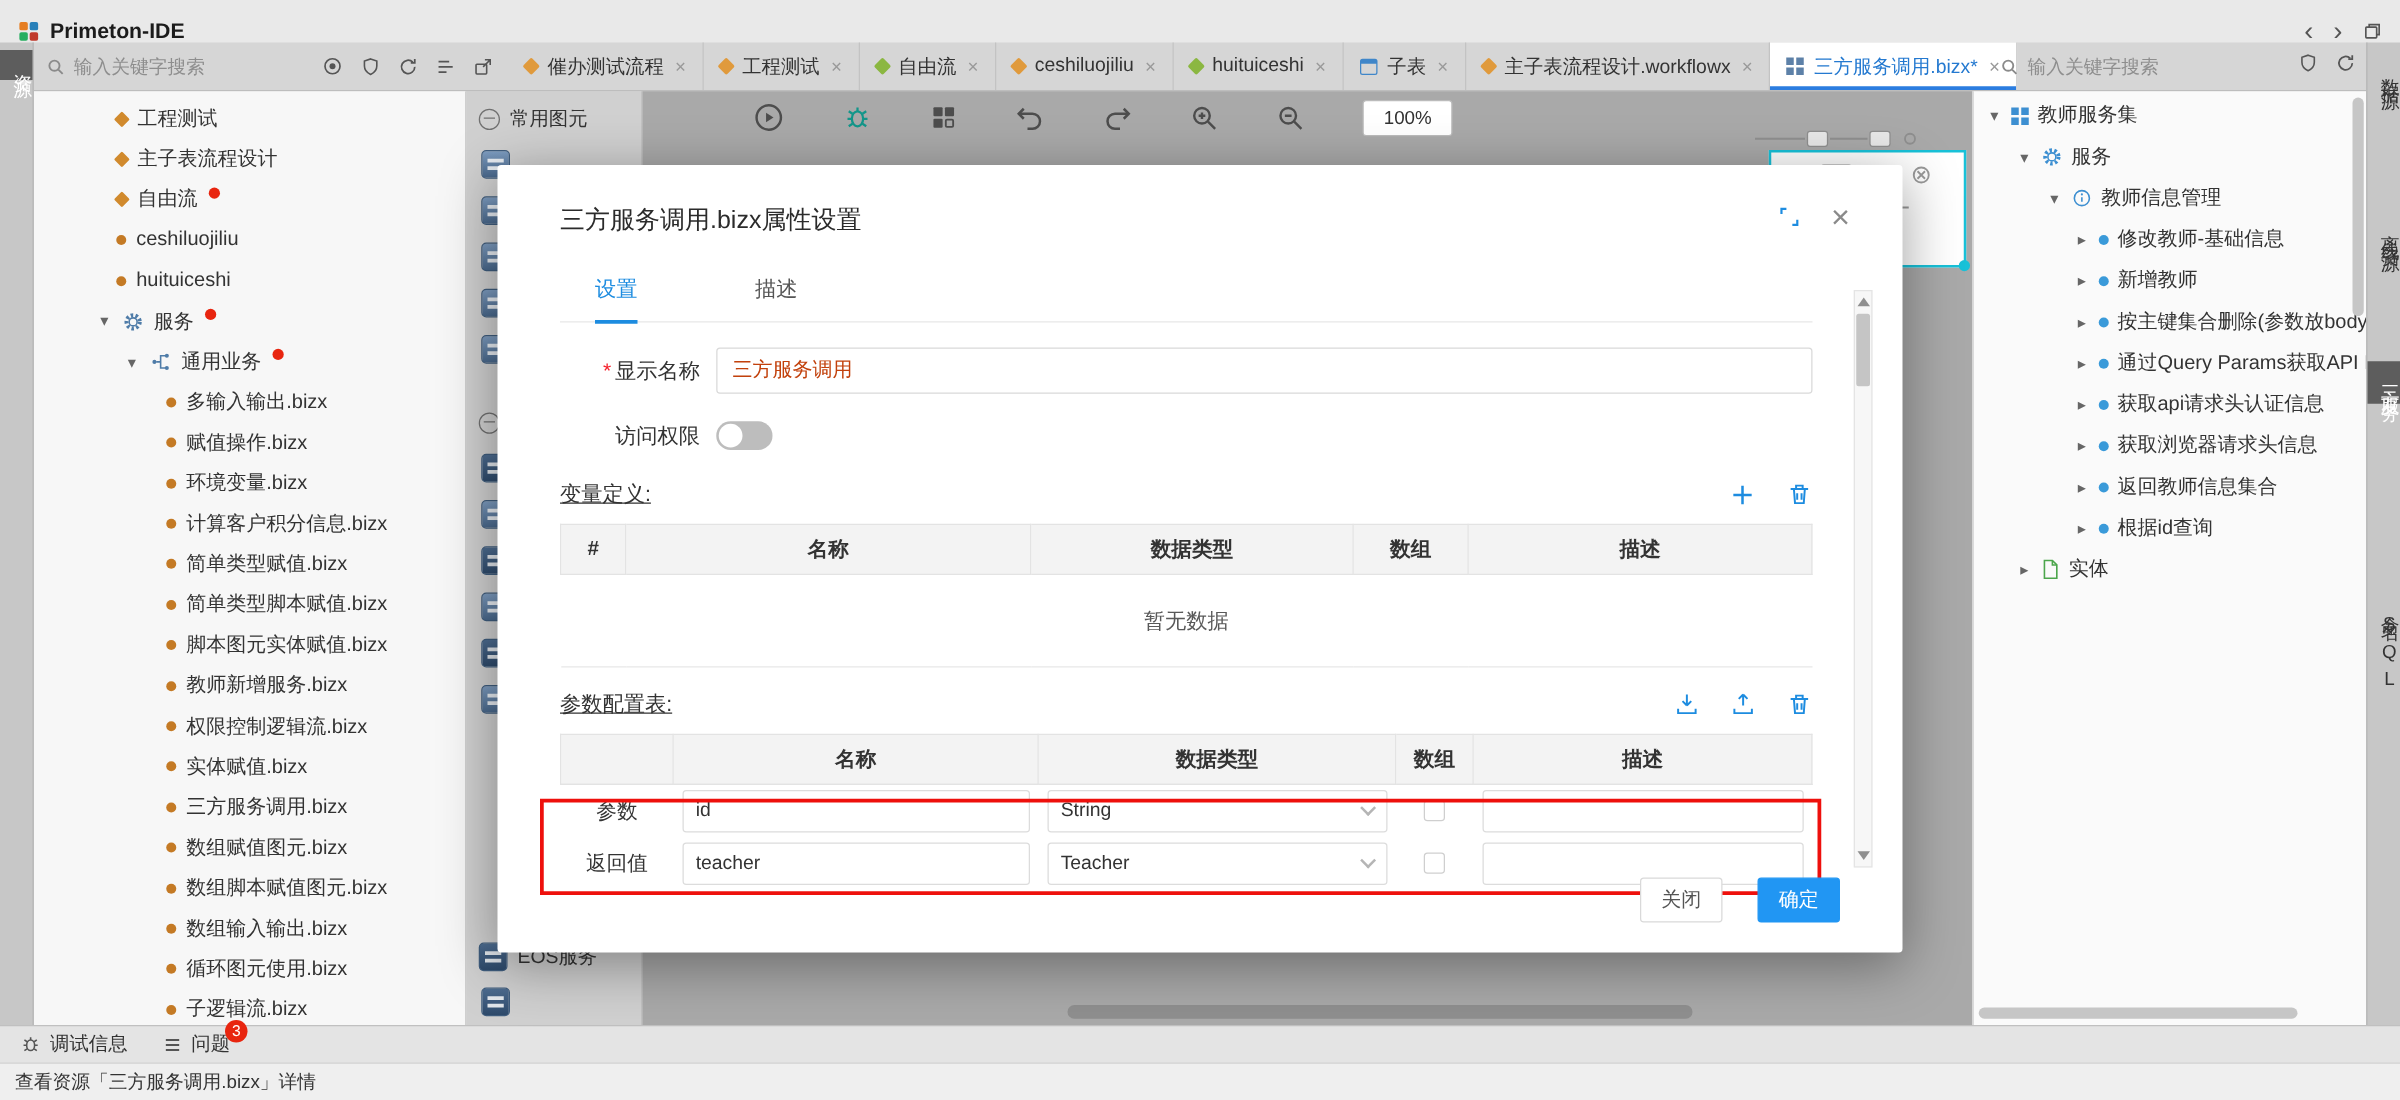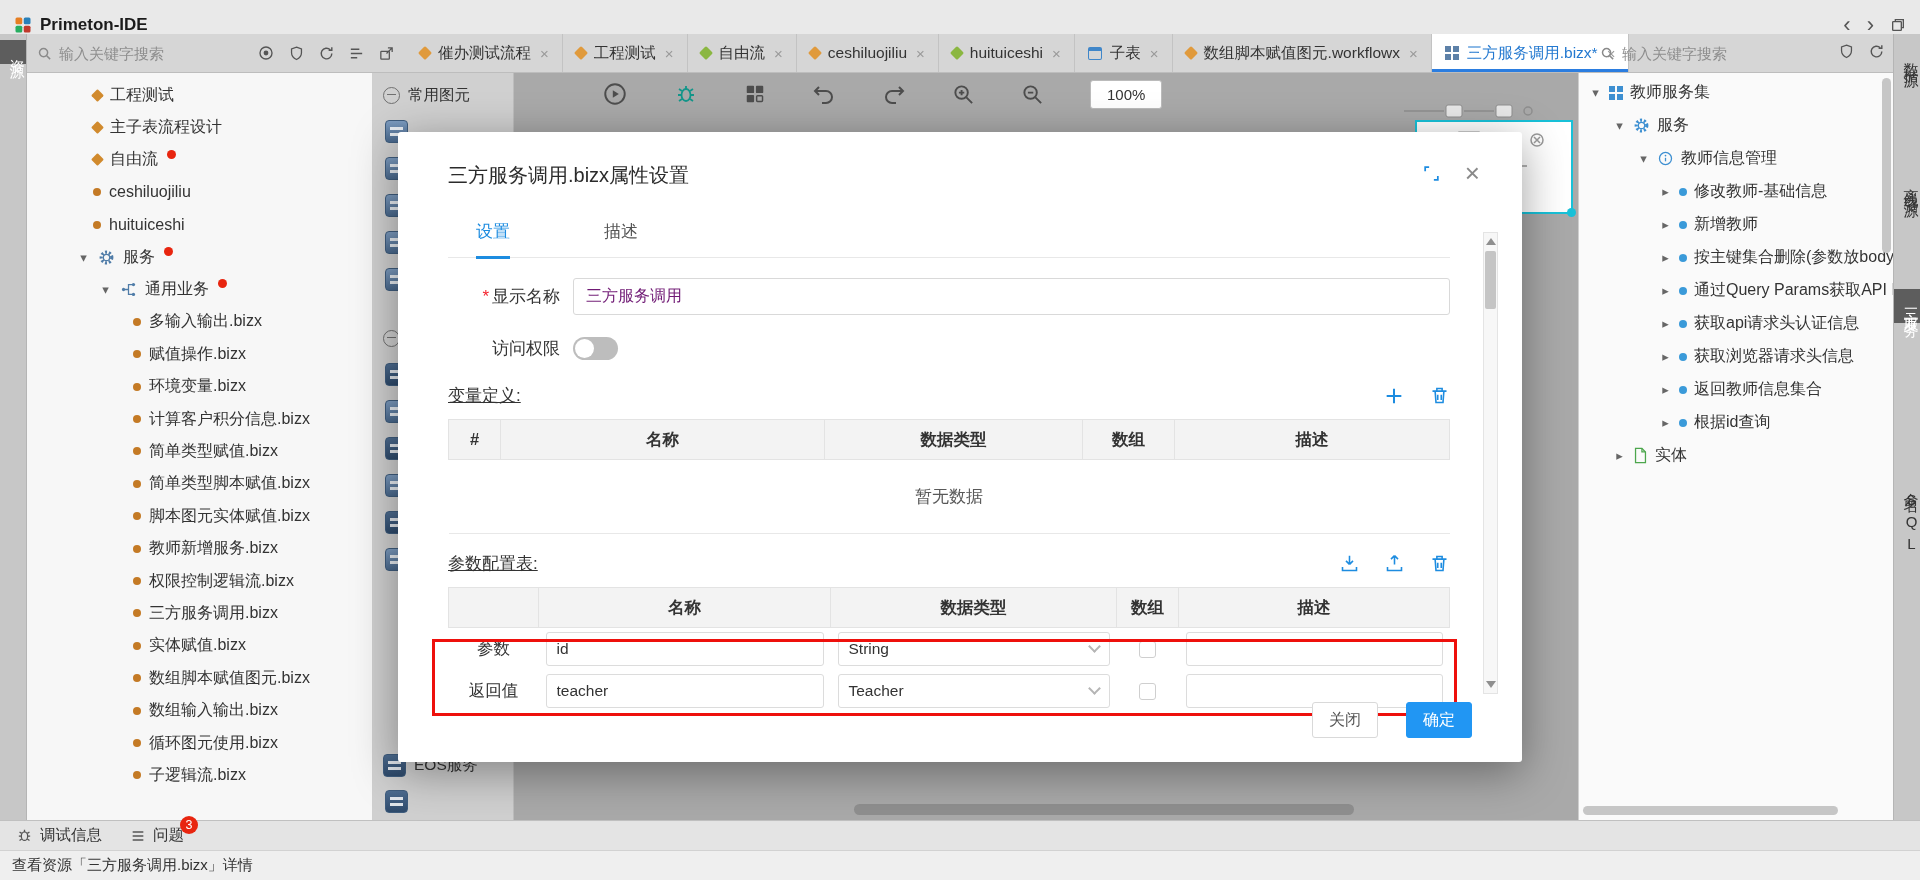--- a/index.html
+++ b/index.html
@@ -110,21 +110,21 @@
   .modal-title{position:absolute;top:30px;left:50px;font-size:20px;color:#2b2b2b;}
   .modal-tools{position:absolute;top:28px;right:42px;display:flex;align-items:center;gap:24px;}
   .modal-close{font-size:26px;color:#8a8a8a;line-height:1;cursor:default;}
   .m-tabs{position:absolute;top:88px;left:50px;right:72px;display:flex;gap:94px;padding-left:28px;border-bottom:1px solid #e8e8e8;}
   .m-tab{padding-bottom:13px;font-size:17px;color:#555;cursor:default;}
   .m-tab.active{color:#1d8ce0;border-bottom:3px solid #1d8ce0;margin-bottom:-2px;}
   .m-body{position:absolute;top:128px;left:50px;right:72px;}
   .form-row{display:flex;align-items:center;margin-top:18px;}
   .form-label{width:112px;text-align:right;font-size:17px;color:#333;margin-right:13px;white-space:nowrap;}
   .req{color:#f5222d;margin-right:3px;}
-  .text-input{flex:1;height:37px;border:1px solid #d9d9d9;border-radius:3px;padding:0 12px;font-size:16px;color:#701a75;outline:none;background:#fff;}
+  .text-input{flex:1;height:37px;border:1px solid #d9d9d9;border-radius:3px;padding:0 12px;font-size:16px;color:#c2410c;outline:none;background:#fff;}
   .switch{width:45px;height:23px;border-radius:12px;background:#bdbdbd;position:relative;flex:0 0 auto;cursor:default;}
   .switch::after{content:"";position:absolute;left:2px;top:2px;width:19px;height:19px;border-radius:50%;background:#fff;}
   .sec-row{display:flex;margin-top:24px;text-decoration:underline;}
   .sec-title{font-size:17px;color:#333;}
   .sec-icons{margin-left:auto;display:flex;align-items:center;gap:24px;}
   .tbl{width:100%;border-collapse:collapse;margin-top:12px;table-layout:fixed;}
   .tbl th{background:#f3f3f3;border:1px solid #e3e3e3;height:40px;font-size:16.5px;font-weight:700;color:#333;text-align:center;}
   .empty-cell{height:74px;text-align:center;font-size:17px;color:#595959;border-bottom:1px solid #e8e8e8;background:#fff;}
   .ptbl td{height:42px;padding:3px 7px;vertical-align:middle;}
   .kind-cell{text-align:center;font-size:16.5px;color:#333;}
@@ -247,21 +247,21 @@
             <span>huituiceshi</span>
             <span class="close">×</span>
           </div>
           <div class="tab">
             <span class="ico-table"></span>
             <span>子表</span>
             <span class="close">×</span>
           </div>
           <div class="tab">
             <span class="ico-diamond d-orange"></span>
-            <span>数组脚本赋值图元.workflowx</span>
+            <span>主子表流程设计.workflowx</span>
             <span class="close">×</span>
           </div>
           <div class="tab active">
             <span class="ico-grid"></span>
             <span>三方服务调用.bizx*</span>
             <span class="close">×</span>
           </div>
         </div>
         <div class="tb-right">
           <div class="tb-search">
@@ -362,25 +362,29 @@
           <div class="trow ind-leaf">
               <span class="dot-o"></span>
               <span>教师新增服务.bizx</span>
             </div>
           <div class="trow ind-leaf">
               <span class="dot-o"></span>
               <span>权限控制逻辑流.bizx</span>
             </div>
           <div class="trow ind-leaf">
               <span class="dot-o"></span>
+              <span>实体赋值.bizx</span>
+            </div>
+          <div class="trow ind-leaf">
+              <span class="dot-o"></span>
               <span>三方服务调用.bizx</span>
             </div>
           <div class="trow ind-leaf">
               <span class="dot-o"></span>
-              <span>实体赋值.bizx</span>
+              <span>数组赋值图元.bizx</span>
             </div>
           <div class="trow ind-leaf">
               <span class="dot-o"></span>
               <span>数组脚本赋值图元.bizx</span>
             </div>
           <div class="trow ind-leaf">
               <span class="dot-o"></span>
               <span>数组输入输出.bizx</span>
             </div>
           <div class="trow ind-leaf">

